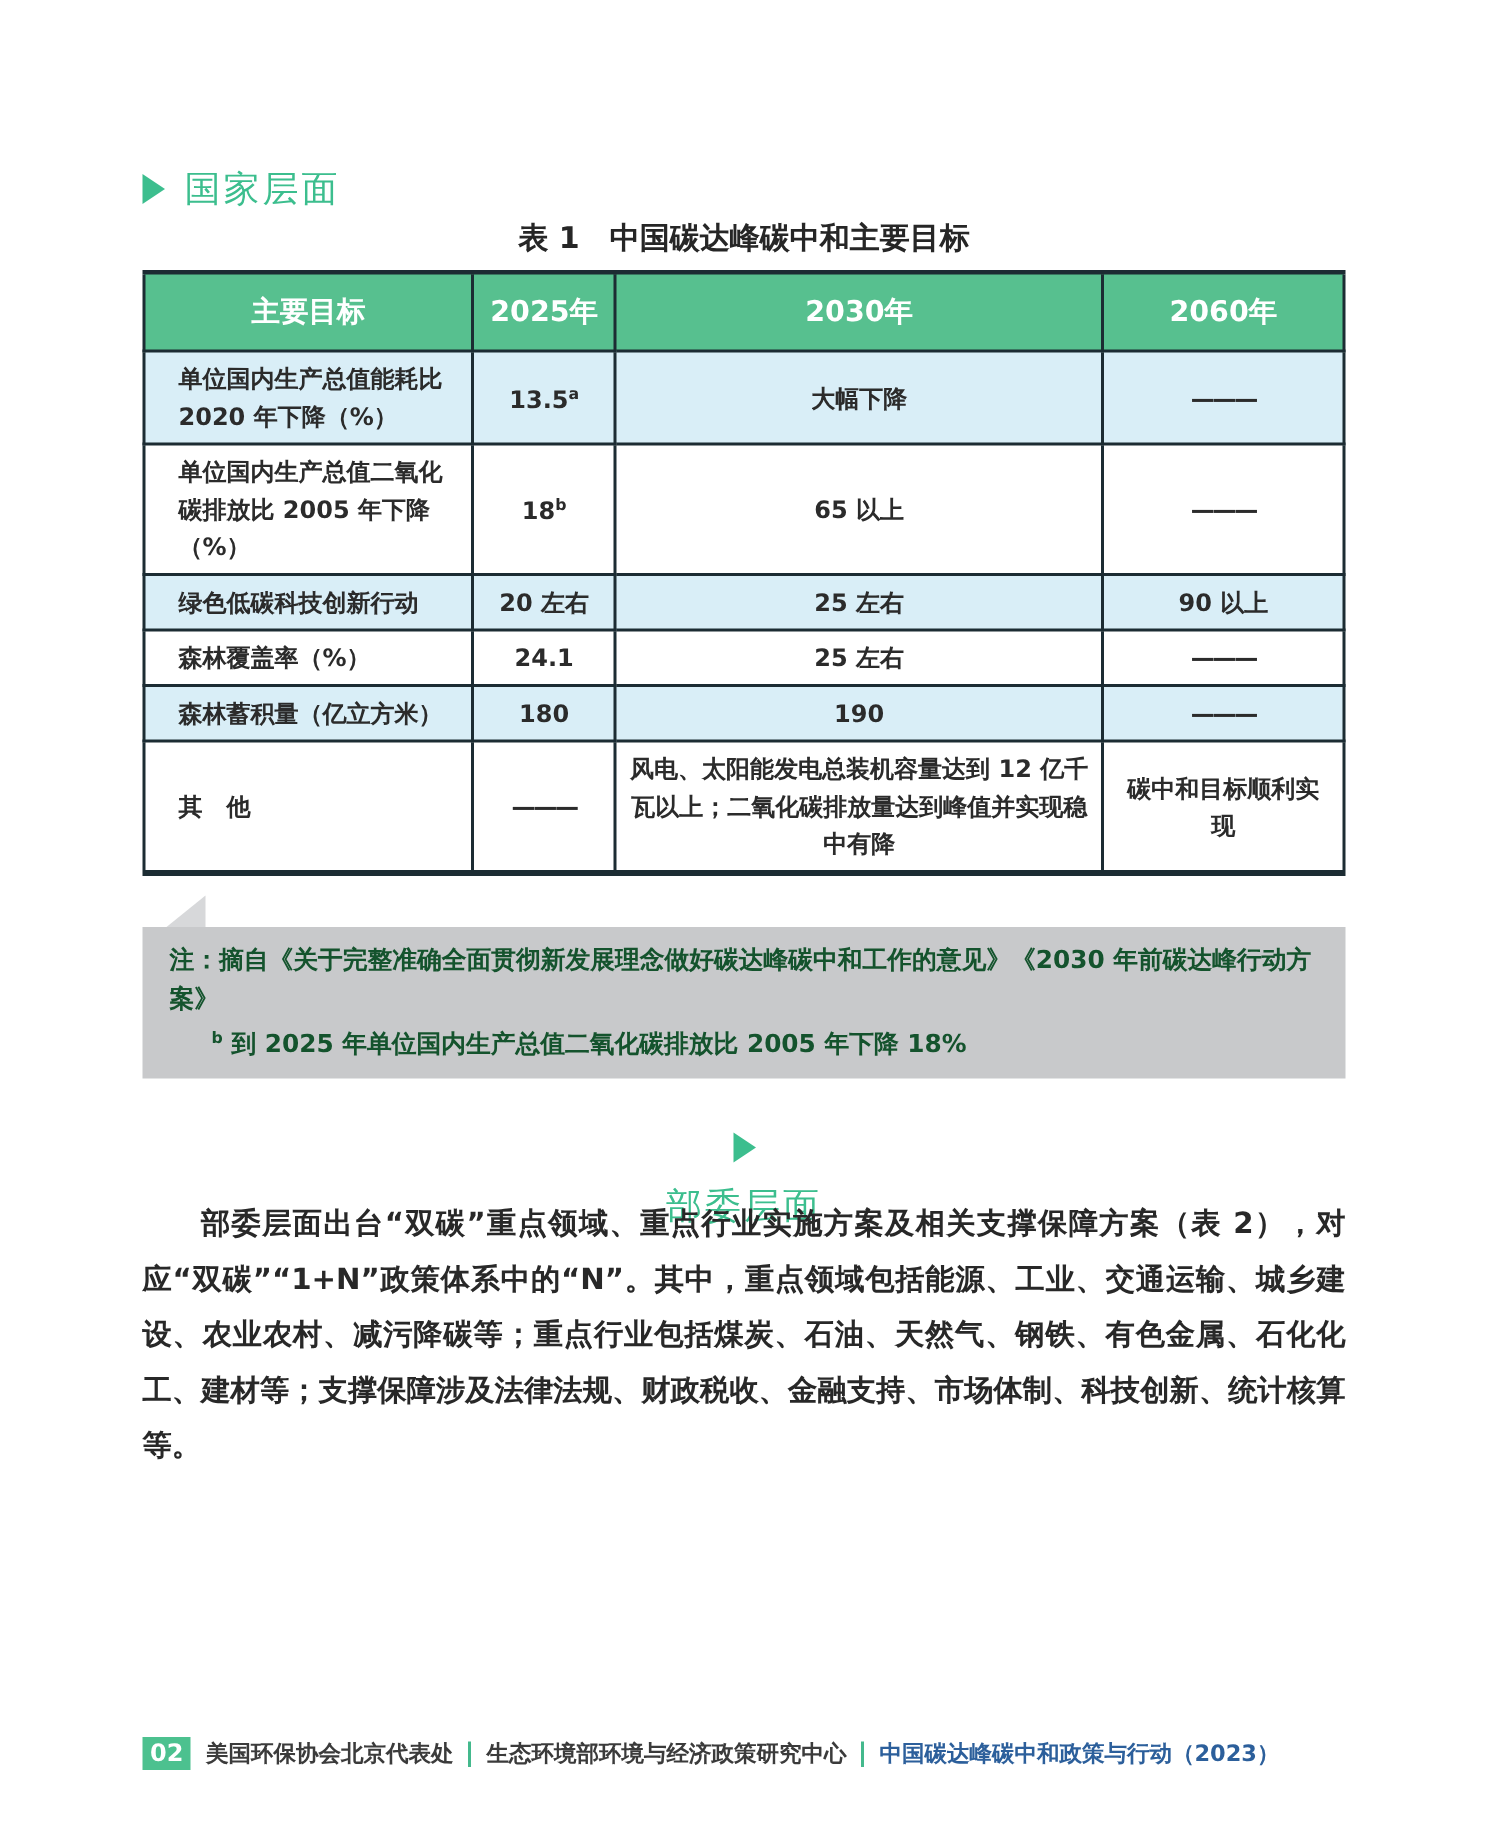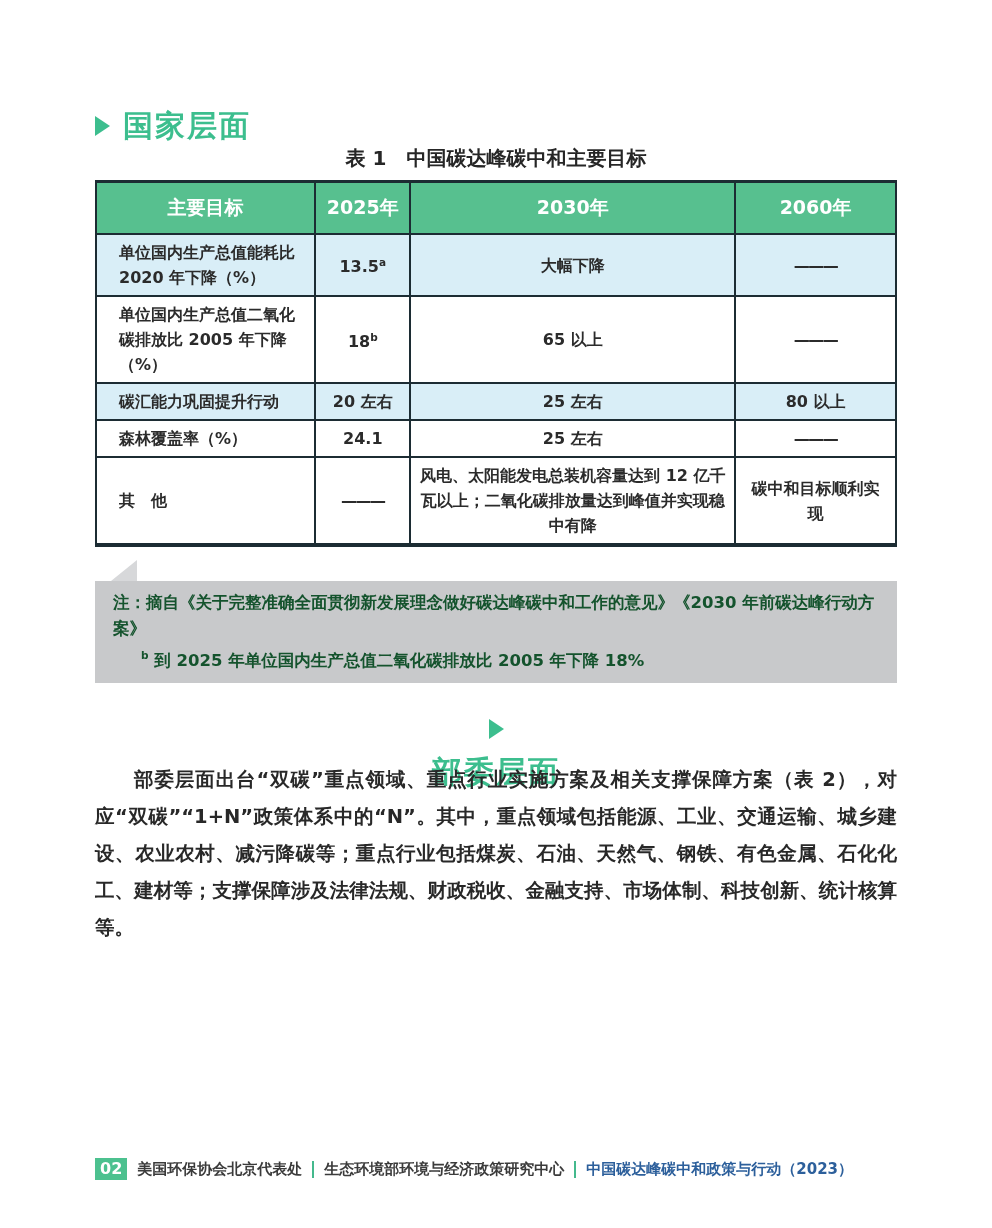--- a/index.html
+++ b/index.html
@@ -15,21 +15,21 @@
 
   
   .section-heading { display: flex; align-items: center; gap: 13px; height: 28px; }
   .arrow-icon {
     width: 0; height: 0;
     border-left: 15px solid #3cbe8e;
     border-top: 10px solid transparent;
     border-bottom: 10px solid transparent;
   }
   .section-title {
-    color: #3cbe8e; font-size: 30px; font-weight: 700; letter-spacing: 2px;
+    color: #3cbe8e; font-size: 24px; font-weight: 400; letter-spacing: 2px;
   }
 
   
   .para {
     margin: 16px 0 0 0;
     font-size: 19.5px; line-height: 37px;
     text-align: justify; text-indent: 2em;
     font-weight: 600; color: #282828;
   }
   .para-2 { margin-top: 14px; }
@@ -125,29 +125,35 @@
         <td>大幅下降</td>
         <td><span class="dash">———</span></td>
       </tr>
       <tr class="plain">
         <td class="label">单位国内生产总值二氧化碳排放比 2005 年下降（%）</td>
         <td><span>18</span><span class="sup">b</span></td>
         <td>65 以上</td>
         <td><span class="dash">———</span></td>
       </tr>
       <tr class="alt">
-        <td class="label">碳汇能力巩固提升行动</td>
+        <td class="label">绿色低碳科技创新行动</td>
         <td>20 左右</td>
         <td>25 左右</td>
-        <td>80 以上</td>
+        <td>90 以上</td>
       </tr>
       <tr class="plain">
         <td class="label">森林覆盖率（%）</td>
         <td>24.1</td>
         <td>25 左右</td>
+        <td><span class="dash">———</span></td>
+      </tr>
+      <tr class="alt">
+        <td class="label">森林蓄积量（亿立方米）</td>
+        <td>180</td>
+        <td>190</td>
         <td><span class="dash">———</span></td>
       </tr>
       <tr class="plain">
         <td class="label">其　他</td>
         <td><span class="dash">———</span></td>
         <td class="other-desc">风电、太阳能发电总装机容量达到 12 亿千瓦以上；二氧化碳排放量达到峰值并实现稳中有降</td>
         <td>碳中和目标顺利实现</td>
       </tr>
     </tbody>
   </table>

